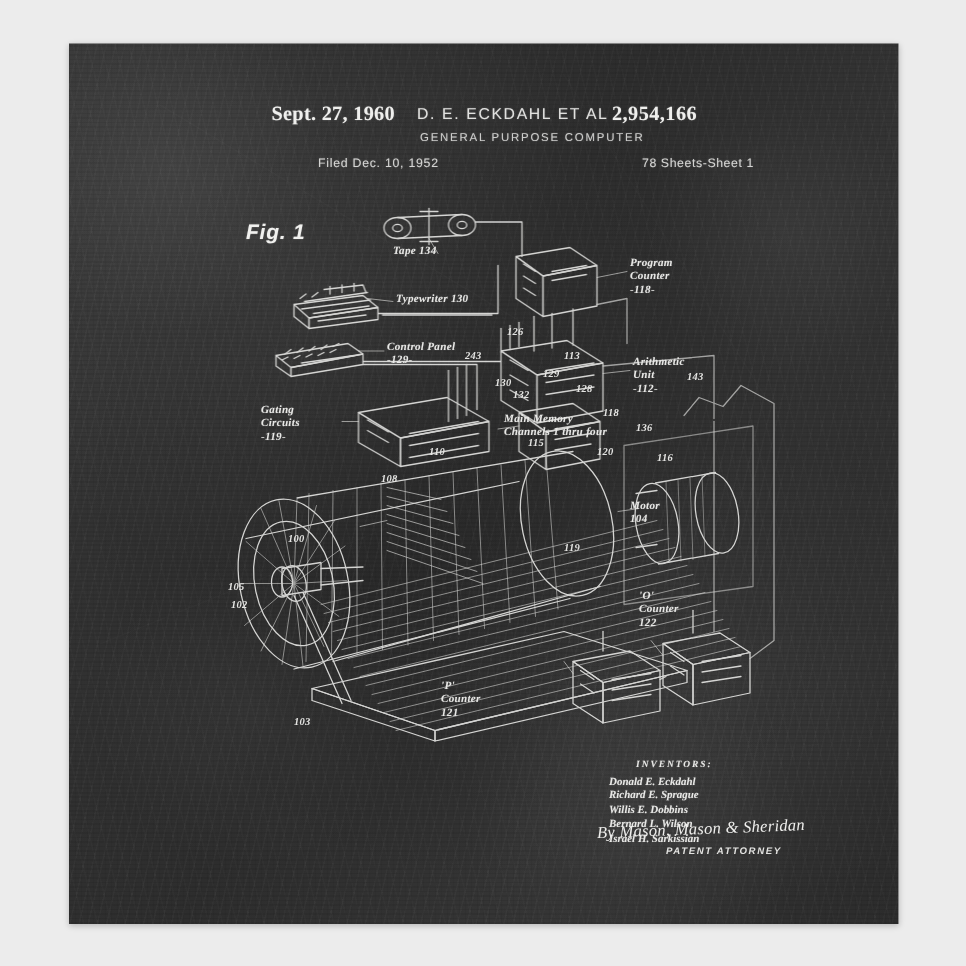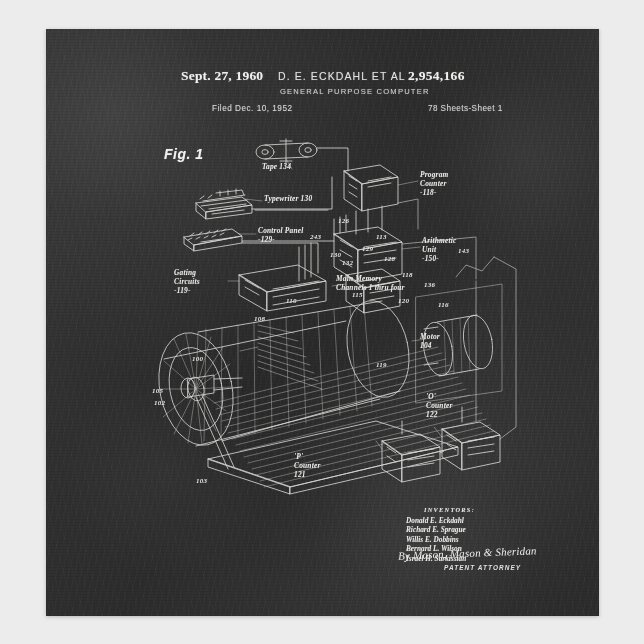--- a/index.html
+++ b/index.html
@@ -515,21 +515,21 @@
 
     <div class="callout" style="left:216px; top:134px;">Tape 134</div>
     <div class="callout" style="left:218px; top:166px;">Typewriter 130</div>
     <div class="callout" style="left:212px; top:198px;">Control Panel
 -129-</div>
     <div class="callout" style="left:374px; top:142px;">Program
 Counter
 -118-</div>
     <div class="callout" style="left:376px; top:208px;">Arithmetic
 Unit
--150-</div>
+-112-</div>
     <div class="callout" style="left:290px; top:246px;">Main Memory
 Channels 1 thru four</div>
     <div class="callout" style="left:128px; top:240px;">Gating
 Circuits
 -119-</div>
     <div class="callout" style="left:364px; top:304px;margin-left:10px;">Motor
 104</div>
     <div class="callout" style="left:380px; top:364px;">'O'
 Counter
 122</div>

